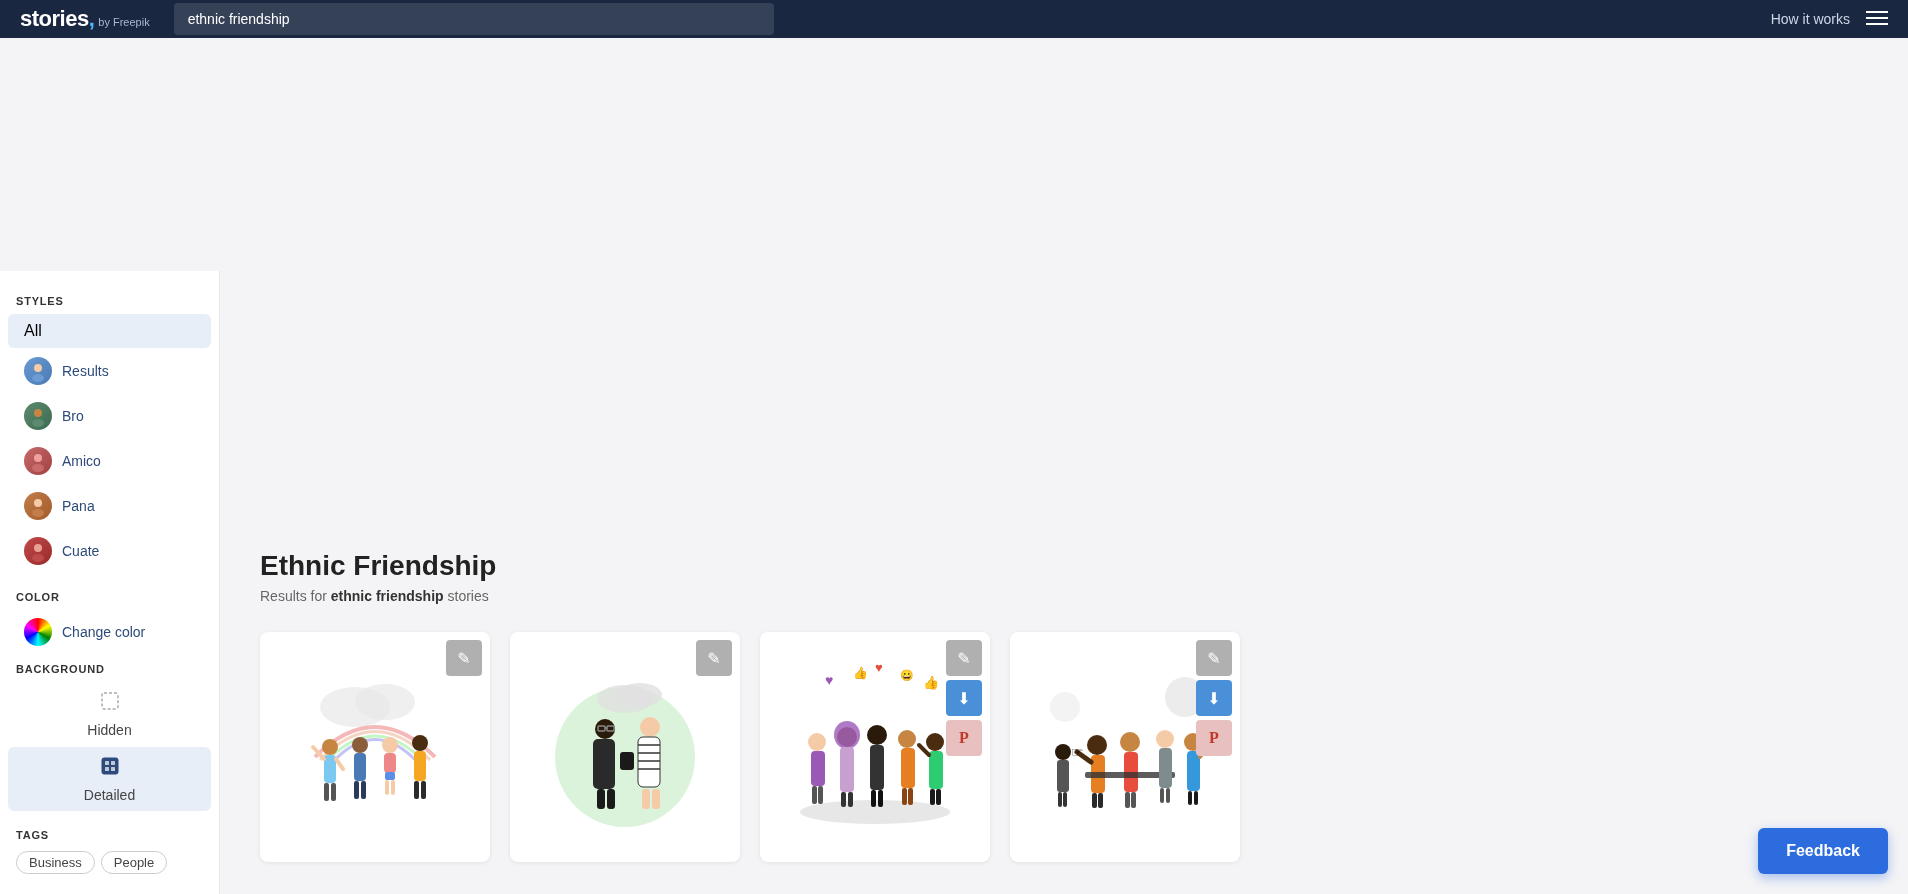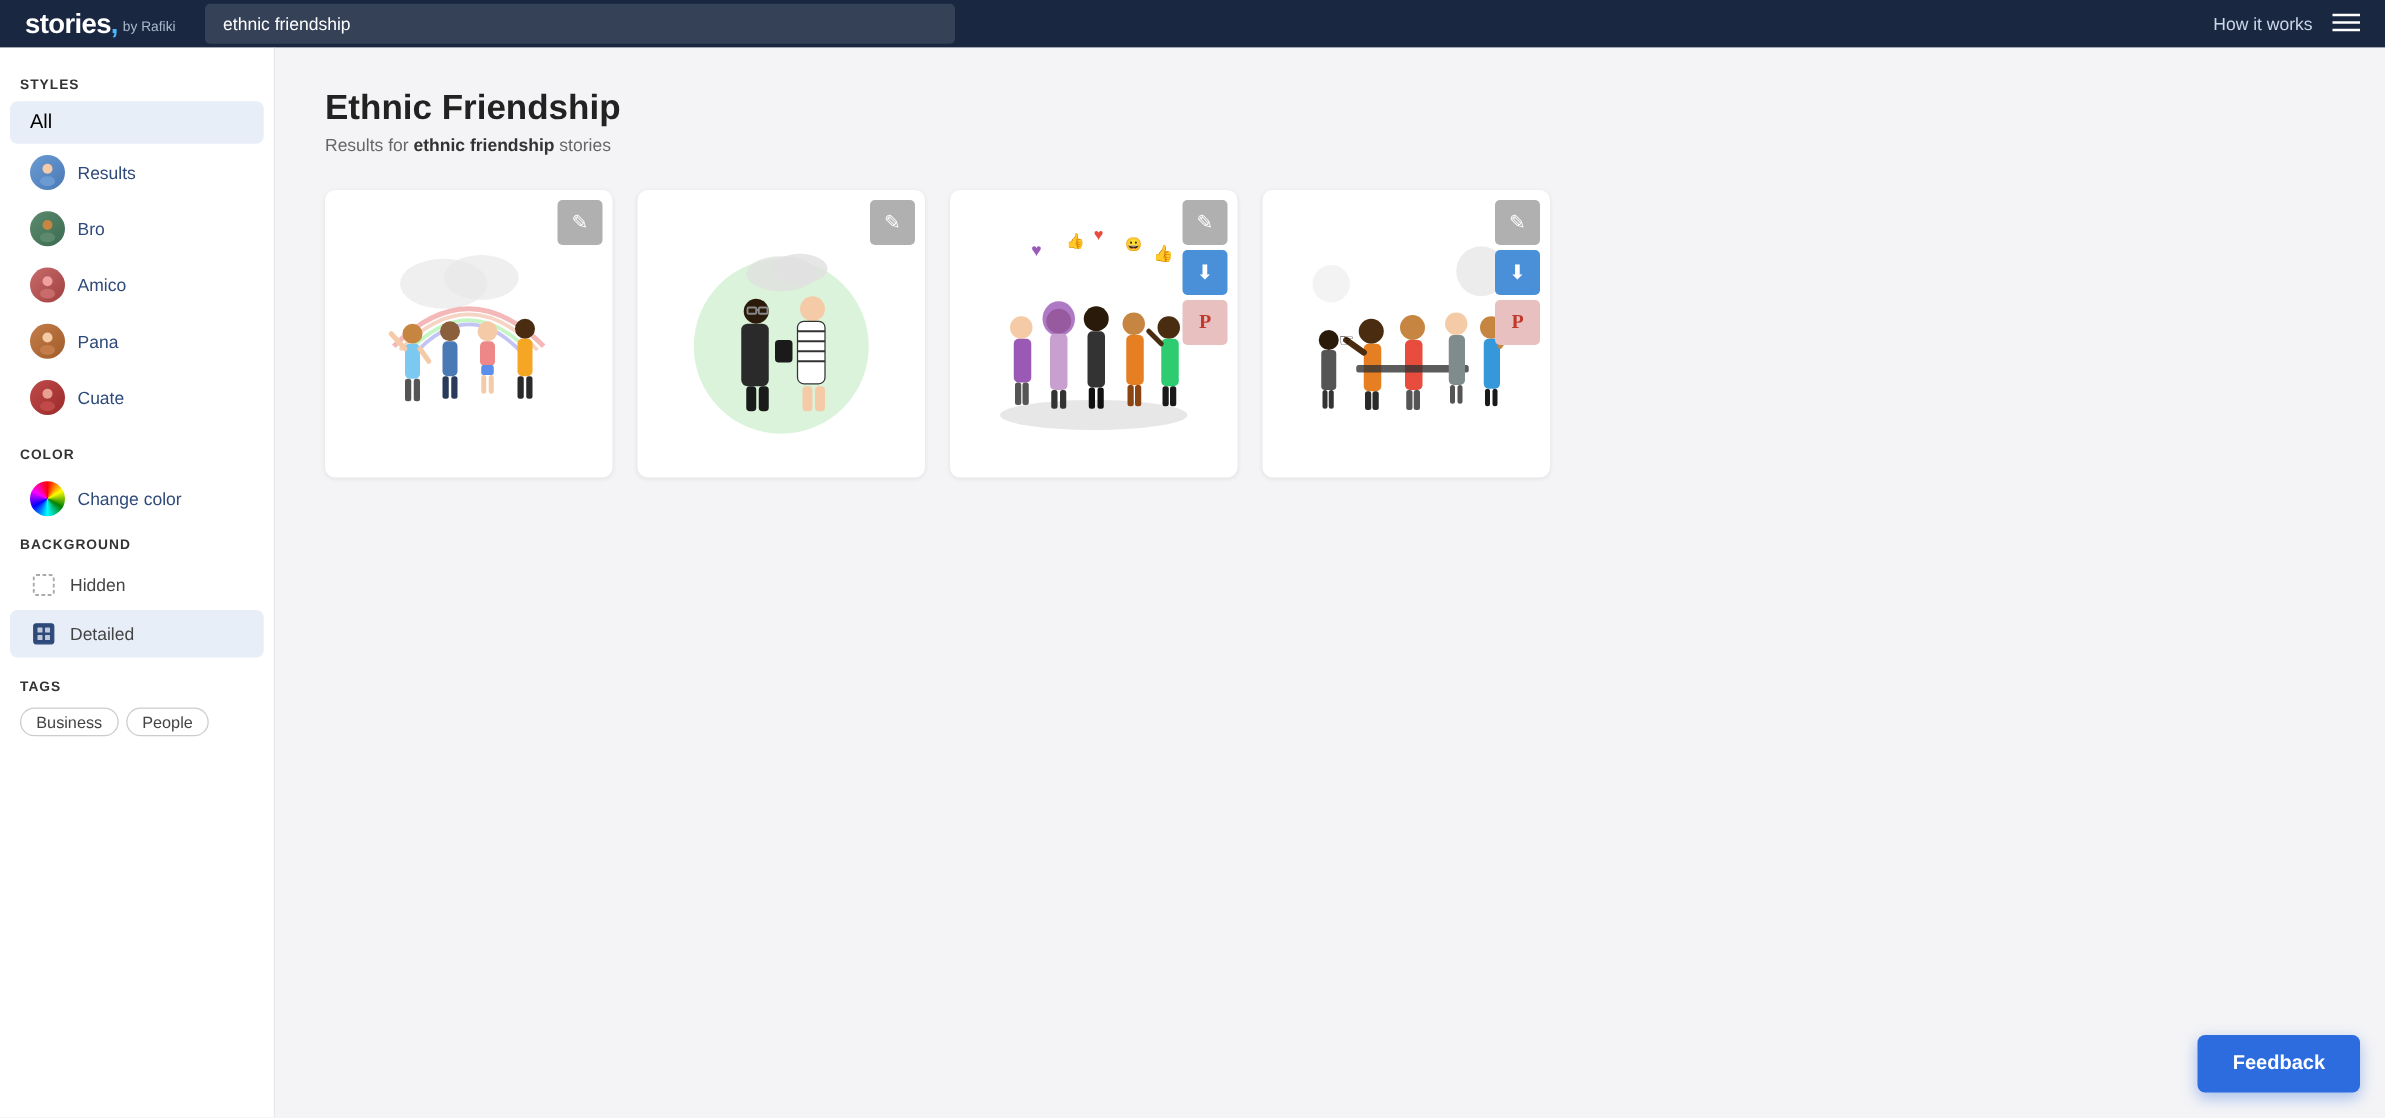--- a/index.html
+++ b/index.html
@@ -70,20 +70,21 @@
       flex-direction: column;
       gap: 4px;
     }
     .menu-icon span { display: block; width: 22px; height: 2px; background: white; }
 
     
     .main-layout {
       display: flex;
       flex: 1;
       overflow: hidden;
+      align-items: flex-end;
     }
 
     
     .sidebar {
       width: 220px;
       background: white;
       border-right: 1px solid #e8e8e8;
       overflow-y: auto;
       flex-shrink: 0;
       padding: 16px 0;
@@ -152,20 +153,21 @@
     .color-change-label { font-size: 14px; color: #2d4a7a; }
 
     .bg-item {
       display: flex;
       align-items: center;
       gap: 10px;
       padding: 8px 16px;
       cursor: pointer;
       border-radius: 6px;
       margin: 1px 8px;
+      flex-direction: column;
     }
     .bg-item.active { background: #e8eef8; }
     .bg-item-label { font-size: 14px; color: #444; }
 
     .bg-icon {
       width: 22px;
       height: 22px;
       display: flex;
       align-items: center;
       justify-content: center;
@@ -275,21 +277,21 @@
     }
   </style>
 </head>
 <body>
 
 <header class="header">
   <div class="logo">
     <span class="logo-text">
       stories<span class="logo-dot">,</span>
     </span>
-    <span class="logo-sub">by Rafiki</span>
+    <span class="logo-sub">by Freepik</span>
   </div>
   <div class="search-bar">
     <input type="text" placeholder="ethnic friendship" value="ethnic friendship" style="">
   </div>
   <div class="header-right">
     <a class="how-it-works">How it works</a>
     <div class="menu-icon">
       <span></span>
         <span></span>
         <span></span>

